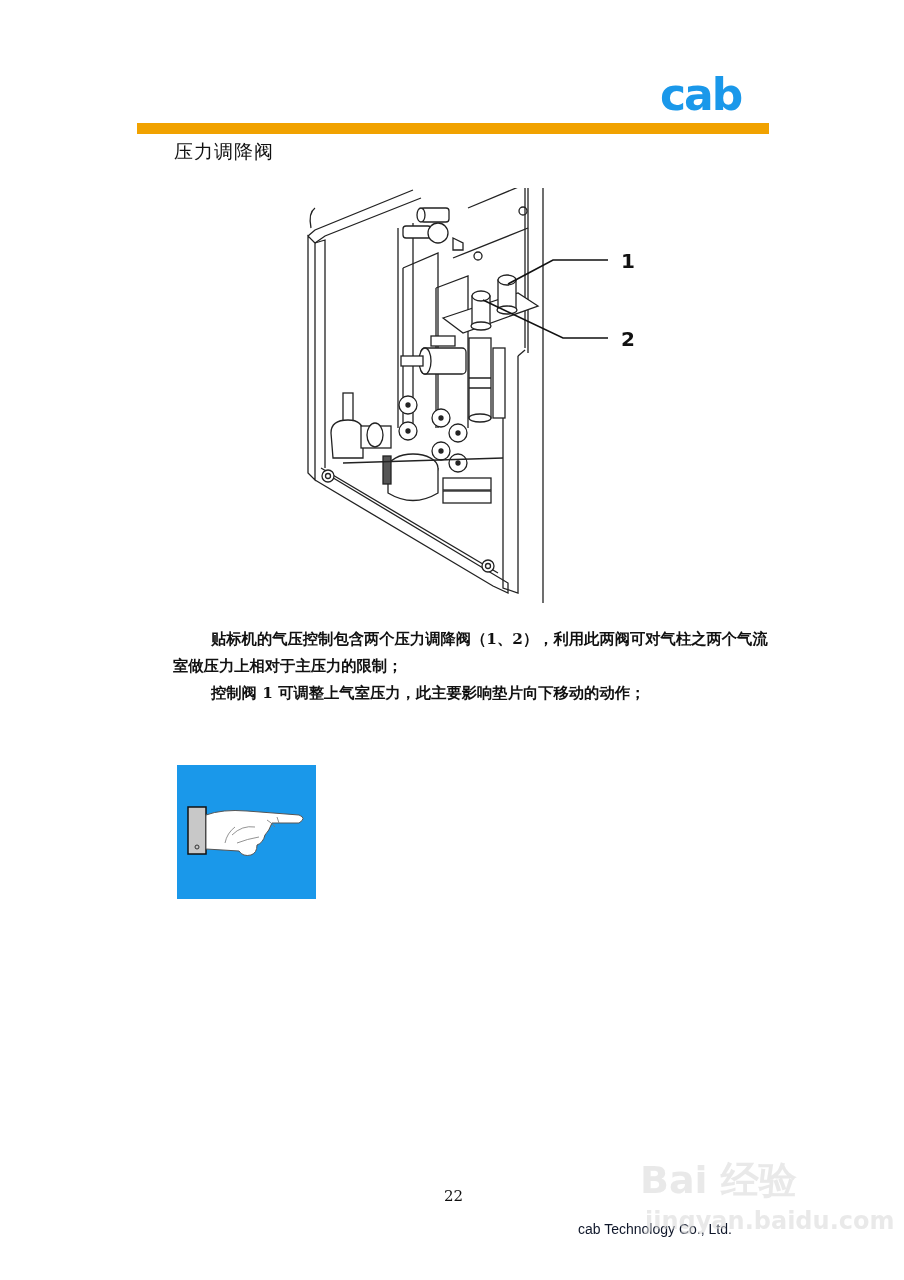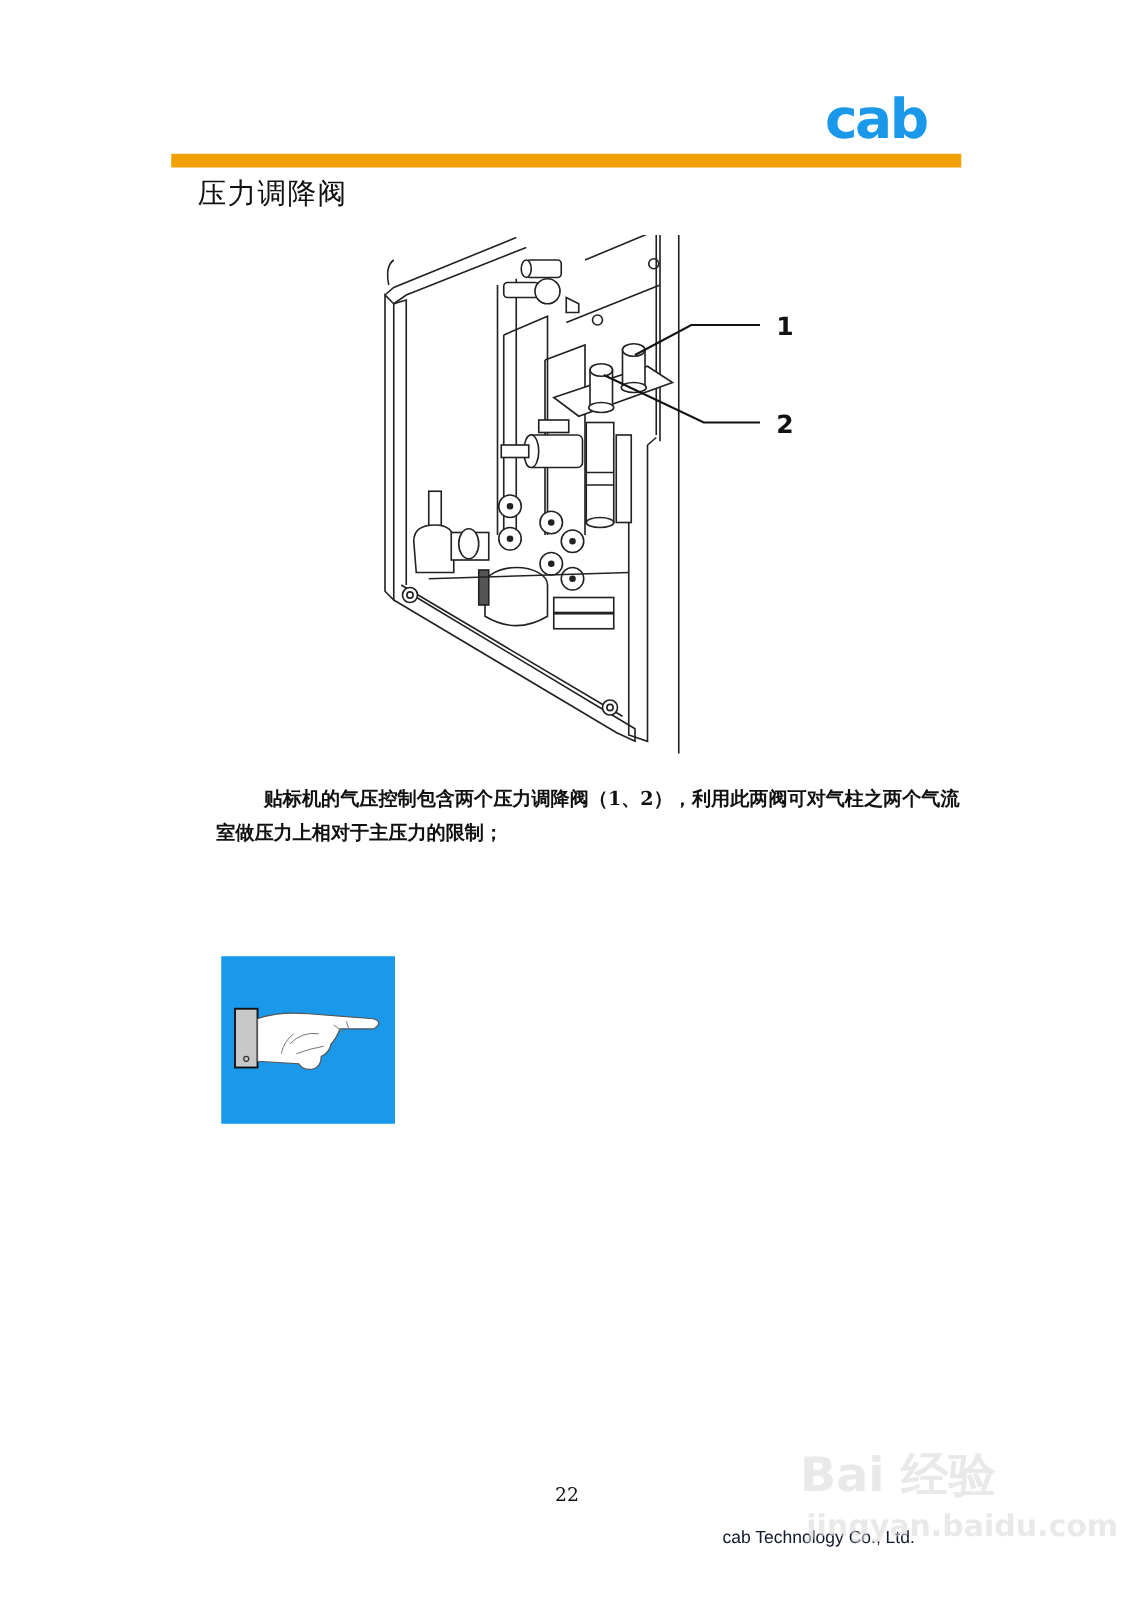--- a/index.html
+++ b/index.html
@@ -1,20 +1,20 @@
 <!DOCTYPE html>
 <html><head>
   <meta charset="utf-8">
   <style>
     html, body { margin: 0; padding: 0; background: #ffffff; }
     body { width: 904px; height: 1280px; position: relative; overflow: hidden;
            font-family: "DejaVu Serif", "Liberation Serif", serif; color: #111; }
     .logo { position: absolute; left: 658px; top: 76px; width: 110px; height: 40px; }
     .orange-bar { position: absolute; left: 137px; top: 123px; width: 632px; height: 11px; background: #f1a200; }
-    .section-title { position: absolute; left: 158px; top: 139px; font-size: 23px; letter-spacing: 1px; }
+    .section-title { position: absolute; left: 174px; top: 139px; font-size: 19px; letter-spacing: 1px; }
     .figure { position: absolute; left: 303px; top: 188px; width: 345px; height: 415px; }
     .body-text { position: absolute; left: 173px; top: 626px; width: 600px; font-size: 15.3px; line-height: 27px; }
     .body-text p { margin: 0; }
     .body-text .indent { text-indent: 38px; font-weight: bold; }
     .note-box { position: absolute; left: 177px; top: 765px; width: 139px; height: 134px; background: #1a98ea; }
     .note-text { position: absolute; left: 330px; top: 764px; width: 445px; font-size: 15.3px; line-height: 27px; text-align: justify; }
     .note-text p { margin: 0; }
     .page-number { position: absolute; left: 444px; top: 1187px; font-size: 15px; }
     .footer-company { position: absolute; left: 578px; top: 1221px; font-family: "Liberation Sans", "DejaVu Sans", sans-serif;
                       font-weight: normal; font-size: 14px; color: #0f172a; }
@@ -120,20 +120,21 @@
   <g stroke="#111" stroke-width="1.6" fill="none">
     <path d="M205 96 L250 72 L305 72"></path>
     <path d="M180 112 L260 150 L305 150"></path>
   </g>
   <text class="callout-label" x="318" y="80" font-family="DejaVu Sans, sans-serif" font-weight="bold" font-size="20" fill="#111">1</text>
   <text class="callout-label" x="318" y="158" font-family="DejaVu Sans, sans-serif" font-weight="bold" font-size="20" fill="#111">2</text>
 </svg>
 
 <div class="body-text">
   <p class="indent">贴标机的气压控制包含两个压力调降阀（1、2），利用此两阀可对气柱之两个气流室做压力上相对于主压力的限制；</p>
+  <p class="indent">控制阀 1 可调整上气室压力，此主要影响垫片向下移动的动作；</p>
 </div>
 
 <div class="note-box">
   <svg width="139" height="134" viewBox="0 0 139 134">
     <rect x="11" y="42" width="18" height="47" fill="#c8c8c8" stroke="#111" stroke-width="1.5"></rect>
     <circle cx="20" cy="82" r="2" fill="none" stroke="#333" stroke-width="1"></circle>
     <path d="M29 50 Q45 44 70 46 L122 50 Q130 53 122 58 L95 58 Q92 66 88 70 Q86 78 80 80 Q80 88 74 90 Q66 92 62 86 L29 84 Z" fill="#ffffff" stroke="#555" stroke-width="1"></path>
     <path d="M55 70 Q65 60 78 62 M60 78 Q70 74 82 72 M48 78 Q50 68 58 62" fill="none" stroke="#777" stroke-width="0.8"></path>
     <path d="M100 52 L102 58 M90 55 Q95 58 98 62" fill="none" stroke="#777" stroke-width="0.8"></path>
   </svg>

